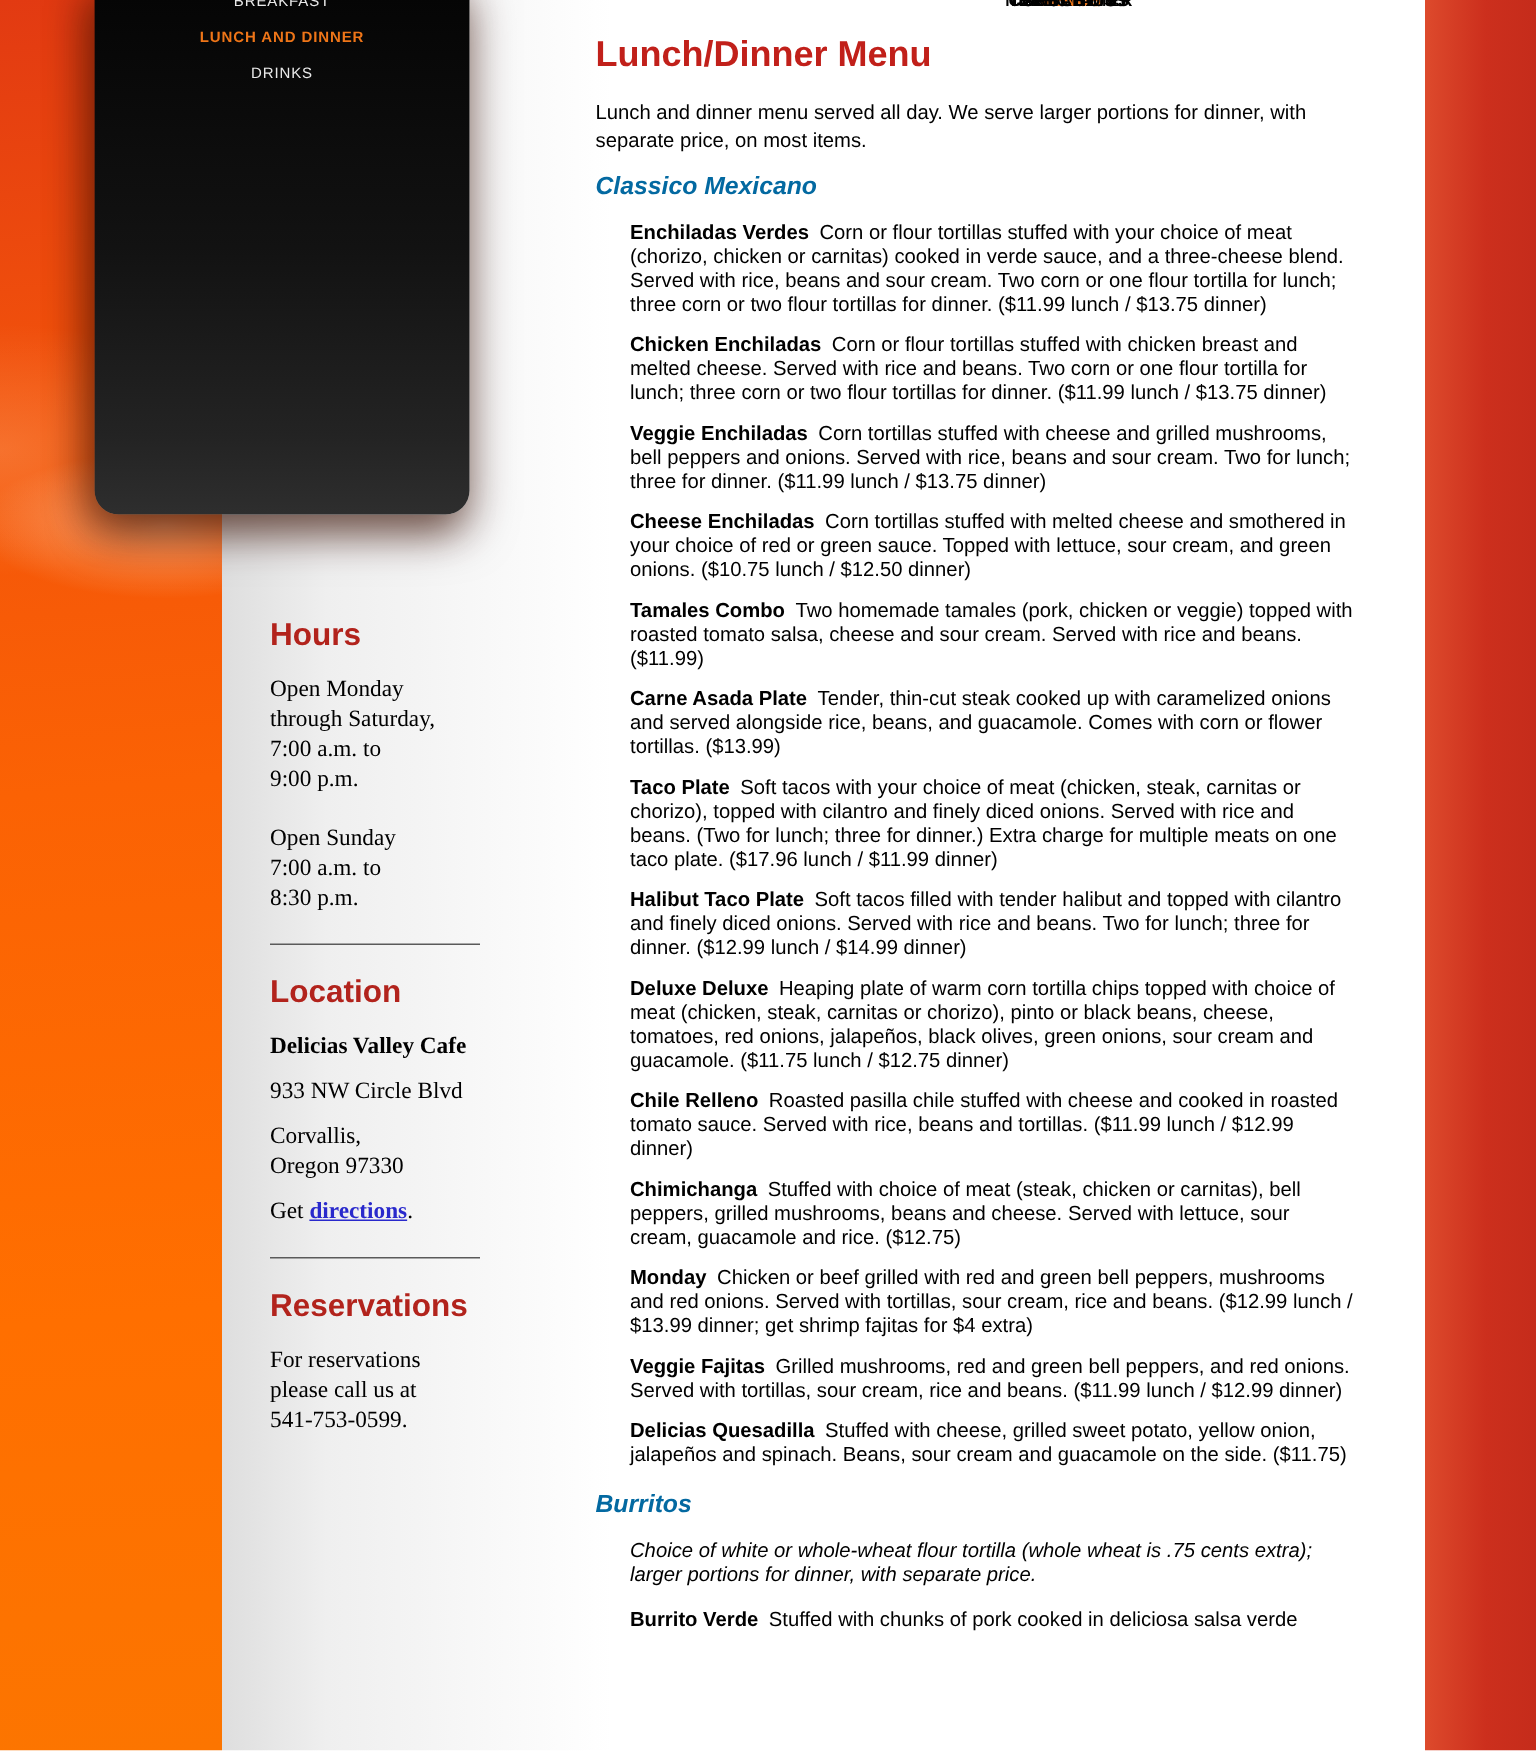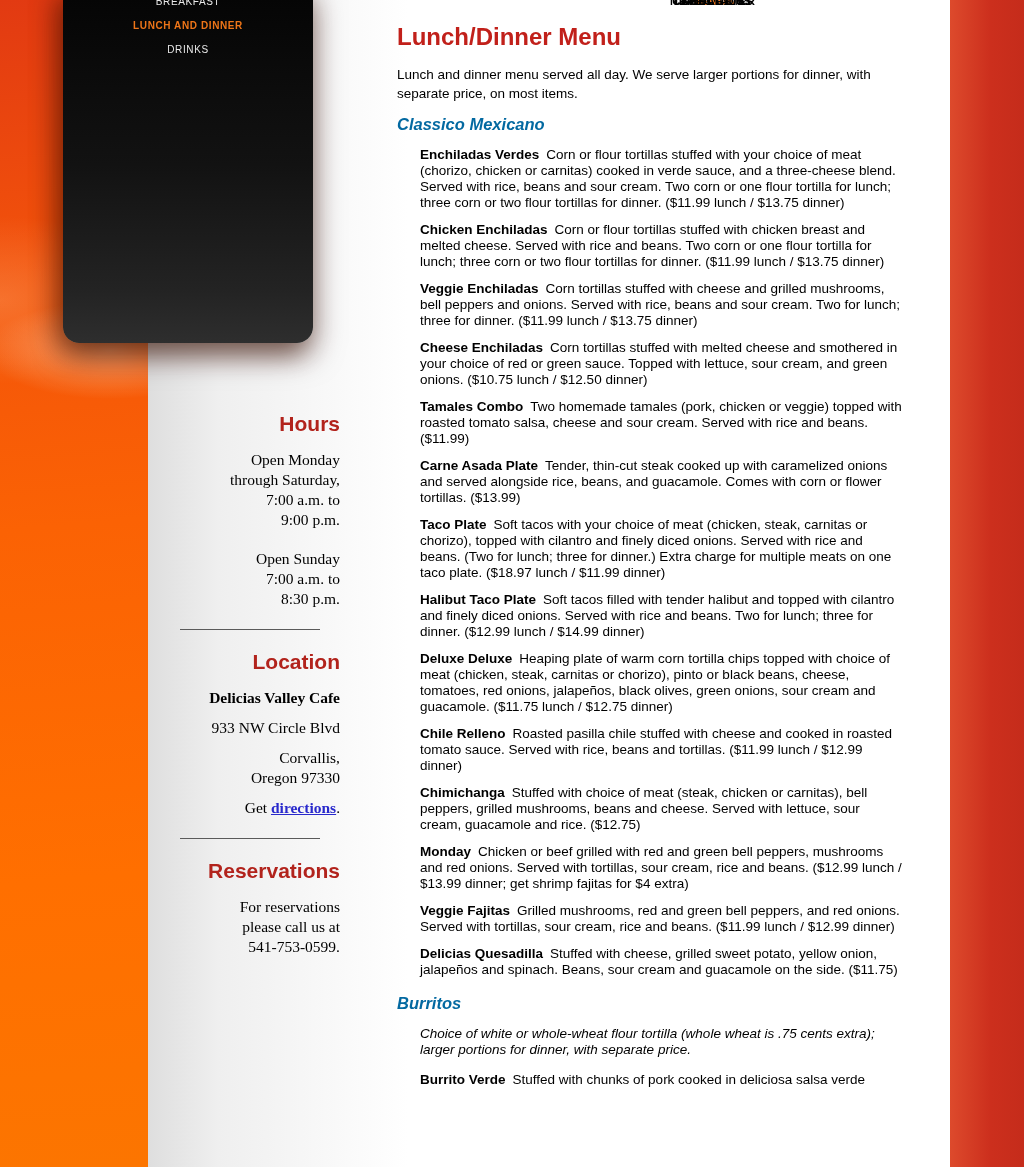--- a/index.html
+++ b/index.html
@@ -49,21 +49,20 @@
     font-size: 10px; font-weight: normal; letter-spacing: .6px; line-height: 24px; color: #e9e9e9;
   }
   .nav-item.active { color: var(--nav-active, #ee7518); }
   .nav-item.sub.active { font-weight: bold; }
 
   
   .side {
     position: absolute; left: 180px; top: 412px; width: 160px;
     font-family: "Liberation Serif", serif; font-size: 15.5px; line-height: 20px; color: #000;
     z-index: 4;
-    text-align: right;
   }
   .side h2 {
     font-family: "Liberation Sans", sans-serif; font-weight: bold;
     font-size: 21px; line-height: 24px; color: var(--heading-red, #b2231c);
     margin: 0 0 14px;
   }
   .side p { margin: 0 0 10px; white-space: pre-line; }
   .side p.block { margin-bottom: 19px; }
   .side hr {
     border: none; border-top: 1px solid #5a5a5a;
@@ -148,21 +147,21 @@
       <section class="menu-section">
     <h3>Classico Mexicano</h3>
 
     <div class="items">
           <p class="item"><b>Enchiladas Verdes</b><span>Corn or flour tortillas stuffed with your choice of meat (chorizo, chicken or carnitas) cooked in verde sauce, and a three-cheese blend. Served with rice, beans and sour cream. Two corn or one flour tortilla for lunch; three corn or two flour tortillas for dinner. ($11.99 lunch / $13.75 dinner)</span></p>
           <p class="item"><b>Chicken Enchiladas</b><span>Corn or flour tortillas stuffed with chicken breast and melted cheese. Served with rice and beans. Two corn or one flour tortilla for lunch; three corn or two flour tortillas for dinner. ($11.99 lunch / $13.75 dinner)</span></p>
           <p class="item"><b>Veggie Enchiladas</b><span>Corn tortillas stuffed with cheese and grilled mushrooms, bell peppers and onions. Served with rice, beans and sour cream. Two for lunch; three for dinner. ($11.99 lunch / $13.75 dinner)</span></p>
           <p class="item"><b>Cheese Enchiladas</b><span>Corn tortillas stuffed with melted cheese and smothered in your choice of red or green sauce. Topped with lettuce, sour cream, and green onions. ($10.75 lunch / $12.50 dinner)</span></p>
           <p class="item"><b>Tamales Combo</b><span>Two homemade tamales (pork, chicken or veggie) topped with roasted tomato salsa, cheese and sour cream. Served with rice and beans. ($11.99)</span></p>
           <p class="item"><b>Carne Asada Plate</b><span>Tender, thin-cut steak cooked up with caramelized onions and served alongside rice, beans, and guacamole. Comes with corn or flower tortillas. ($13.99)</span></p>
-          <p class="item"><b>Taco Plate</b><span>Soft tacos with your choice of meat (chicken, steak, carnitas or chorizo), topped with cilantro and finely diced onions. Served with rice and beans. (Two for lunch; three for dinner.) Extra charge for multiple meats on one taco plate. ($18.97 lunch / $11.99 dinner)</span></p>
+          <p class="item"><b>Taco Plate</b><span>Soft tacos with your choice of meat (chicken, steak, carnitas or chorizo), topped with cilantro and finely diced onions. Served with rice and beans. (Two for lunch; three for dinner.) Extra charge for multiple meats on one taco plate. ($17.96 lunch / $11.99 dinner)</span></p>
           <p class="item"><b>Halibut Taco Plate</b><span>Soft tacos filled with tender halibut and topped with cilantro and finely diced onions. Served with rice and beans. Two for lunch; three for dinner. ($12.99 lunch / $14.99 dinner)</span></p>
           <p class="item"><b>Deluxe Deluxe</b><span>Heaping plate of warm corn tortilla chips topped with choice of meat (chicken, steak, carnitas or chorizo), pinto or black beans, cheese, tomatoes, red onions, jalapeños, black olives, green onions, sour cream and guacamole. ($11.75 lunch / $12.75 dinner)</span></p>
           <p class="item"><b>Chile Relleno</b><span>Roasted pasilla chile stuffed with cheese and cooked in roasted tomato sauce. Served with rice, beans and tortillas. ($11.99 lunch / $12.99 dinner)</span></p>
           <p class="item"><b>Chimichanga</b><span>Stuffed with choice of meat (steak, chicken or carnitas), bell peppers, grilled mushrooms, beans and cheese. Served with lettuce, sour cream, guacamole and rice. ($12.75)</span></p>
           <p class="item"><b>Monday</b><span>Chicken or beef grilled with red and green bell peppers, mushrooms and red onions. Served with tortillas, sour cream, rice and beans. ($12.99 lunch / $13.99 dinner; get shrimp fajitas for $4 extra)</span></p>
           <p class="item"><b>Veggie Fajitas</b><span>Grilled mushrooms, red and green bell peppers, and red onions. Served with tortillas, sour cream, rice and beans. ($11.99 lunch / $12.99 dinner)</span></p>
           <p class="item"><b>Delicias Quesadilla</b><span>Stuffed with cheese, grilled sweet potato, yellow onion, jalapeños and spinach. Beans, sour cream and guacamole on the side. ($11.75)</span></p>
         </div>
   </section>
       <section class="menu-section">

